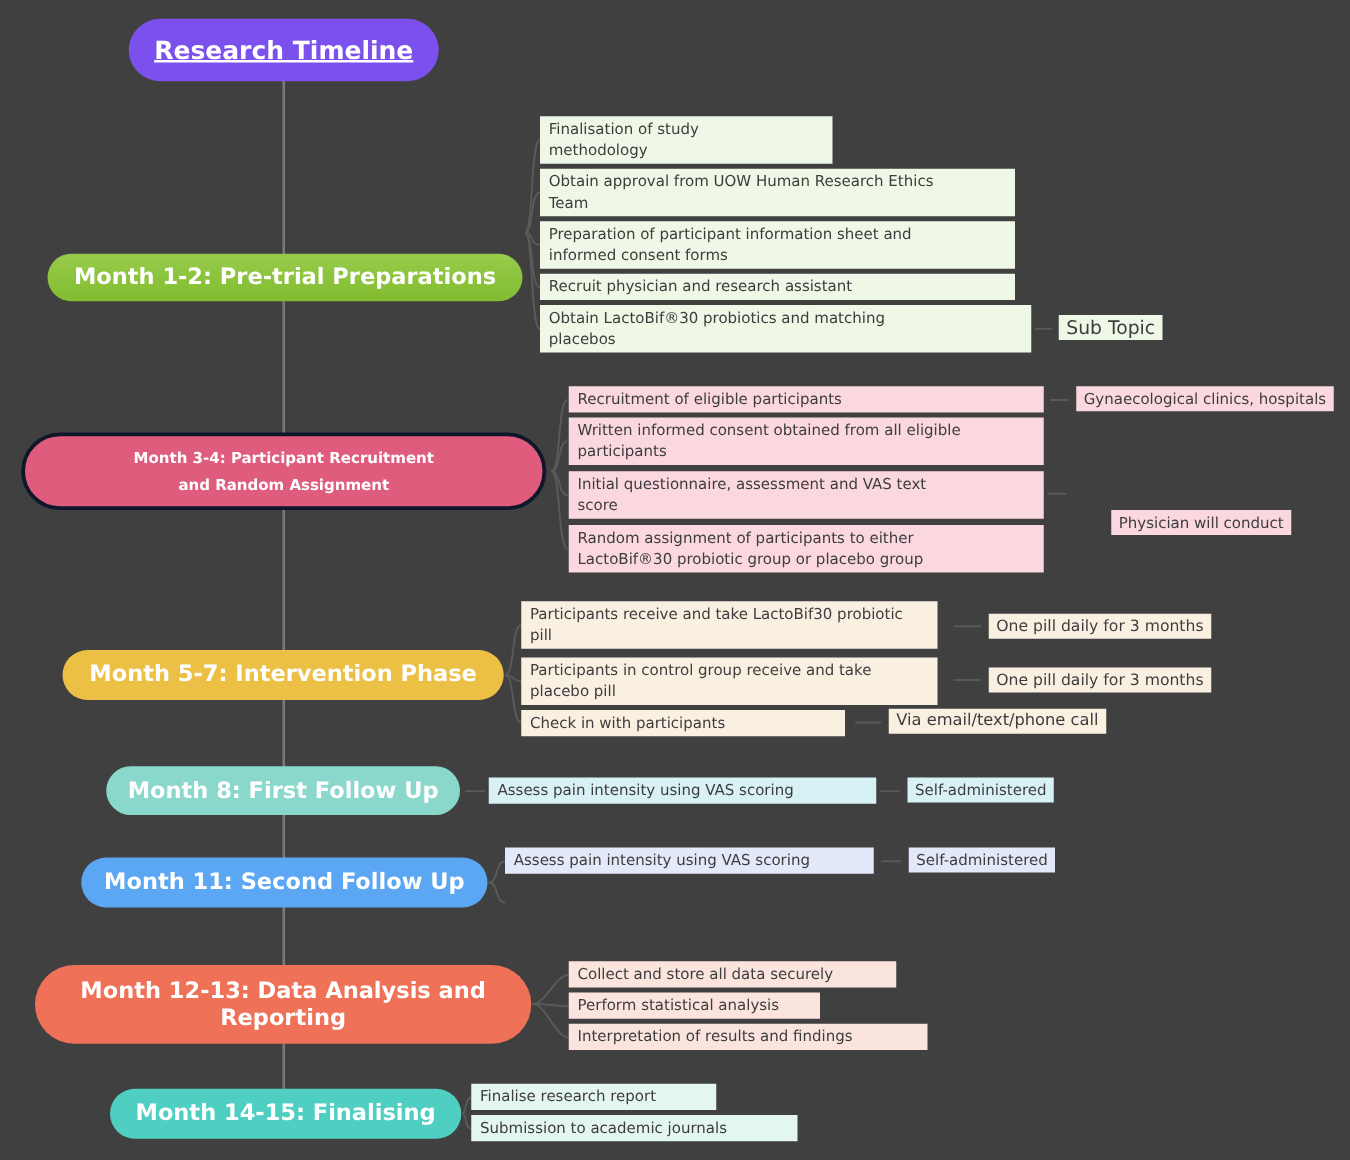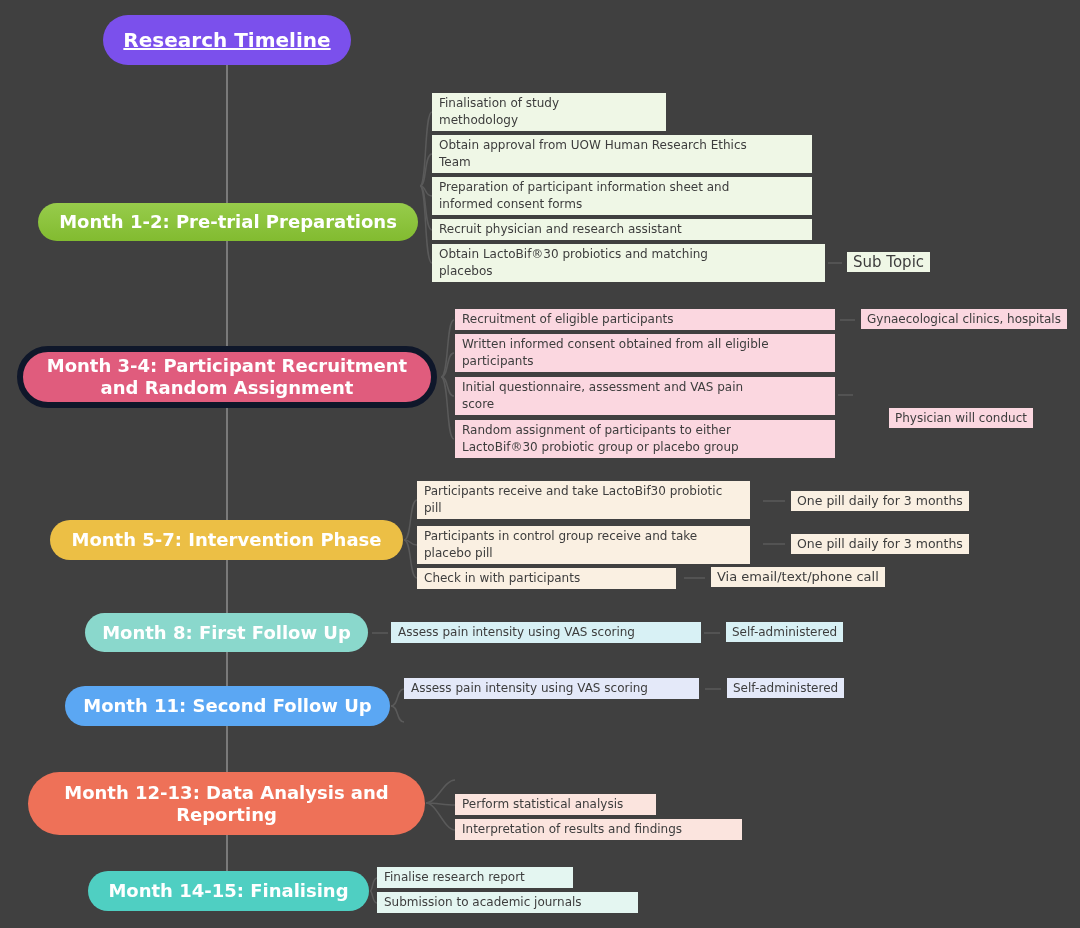--- a/index.html
+++ b/index.html
@@ -66,21 +66,21 @@
   </svg>
 
   <div class="pill" style="left:103px;top:15px;width:248px;height:50px;background:#7b50ec;font-size:20px;">
     <span style="text-decoration:underline;">Research Timeline</span>
   </div>
 
   <div class="pill" style="left:38px;top:167px;width:380px;height:38px;font-size:18px;
               background:linear-gradient(180deg,#97cc4b,#82bb30);margin-top:36px;">Month 1-2: Pre-trial Preparations</div>
 
   <div class="pill" style="left:17px;top:346px;width:420px;height:62px;background:#e05c7d;
-              border:6px solid #0f172a;font-size:18px;">Month 3-4: Participant Recruitment
+              border:3px solid #0f172a;font-size:12px;">Month 3-4: Participant Recruitment
 and Random Assignment</div>
 
   <div class="pill" style="left:50px;top:520px;width:353px;height:40px;background:#ecbf45;font-size:18px;">Month 5-7: Intervention Phase</div>
 
   <div class="pill" style="left:85px;top:613px;width:283px;height:39px;background:#8ad8cc;font-size:18px;">Month 8: First Follow Up</div>
 
   <div class="pill" style="left:65px;top:686px;width:325px;height:40px;background:#5ba7f3;font-size:18px;">Month 11: Second Follow Up</div>
 
   <div class="pill" style="left:28px;top:772px;width:397px;height:63px;background:#ee7158;font-size:18px;">Month 12-13: Data Analysis and
 Reporting</div>
@@ -95,40 +95,41 @@
 informed consent forms</div>
   <div class="topic g1" style="left:432px;top:219px;min-width:380px;">Recruit physician and research assistant</div>
   <div class="topic g1" style="left:432px;top:244px;min-width:393px;">Obtain LactoBif®30 probiotics and matching
 placebos</div>
   <div class="note g1" style="left:847px;top:252px;font-size:15px;">Sub Topic</div>
 
   <div class="topic g2" style="left:455px;top:309px;min-width:380px;">Recruitment of eligible participants</div>
   <div class="note g2" style="left:861px;top:309px;">Gynaecological clinics, hospitals</div>
   <div class="topic g2" style="left:455px;top:334px;min-width:380px;">Written informed consent obtained from all eligible
 participants</div>
-  <div class="topic g2" style="left:455px;top:377px;min-width:380px;">Initial questionnaire, assessment and VAS pain
+  <div class="topic g2" style="left:455px;top:377px;min-width:380px;">Initial questionnaire, assessment and VAS text
 score</div>
   <div class="note g2" style="left:859px;top:408px;margin-left:30px;">Physician will conduct</div>
   <div class="topic g2" style="left:455px;top:420px;min-width:380px;">Random assignment of participants to either
 LactoBif®30 probiotic group or placebo group</div>
 
   <div class="topic g3" style="left:417px;top:481px;min-width:333px;">Participants receive and take LactoBif30 probiotic
 pill</div>
   <div class="note g3" style="left:791px;top:491px;font-size:12.5px;">One pill daily for 3 months</div>
   <div class="topic g3" style="left:417px;top:526px;min-width:333px;">Participants in control group receive and take
 placebo pill</div>
   <div class="note g3" style="left:791px;top:534px;font-size:12.5px;">One pill daily for 3 months</div>
   <div class="topic g3" style="left:417px;top:568px;min-width:259px;">Check in with participants</div>
   <div class="note g3" style="left:711px;top:567px;font-size:13px;">Via email/text/phone call</div>
 
   <div class="topic g4" style="left:391px;top:622px;min-width:310px;">Assess pain intensity using VAS scoring</div>
   <div class="note g4" style="left:726px;top:622px;">Self-administered</div>
 
   <div class="topic g5" style="left:404px;top:678px;min-width:295px;">Assess pain intensity using VAS scoring</div>
   <div class="note g5" style="left:727px;top:678px;">Self-administered</div>
 
+  <div class="topic g6" style="left:455px;top:769px;min-width:262px;">Collect and store all data securely</div>
   <div class="topic g6" style="left:455px;top:794px;min-width:201px;">Perform statistical analysis</div>
   <div class="topic g6" style="left:455px;top:819px;min-width:287px;">Interpretation of results and findings</div>
 
   <div class="topic g7" style="left:377px;top:867px;min-width:196px;">Finalise research report</div>
   <div class="topic g7" style="left:377px;top:892px;min-width:261px;">Submission to academic journals</div>
 
 </div>
 
 </body></html>

